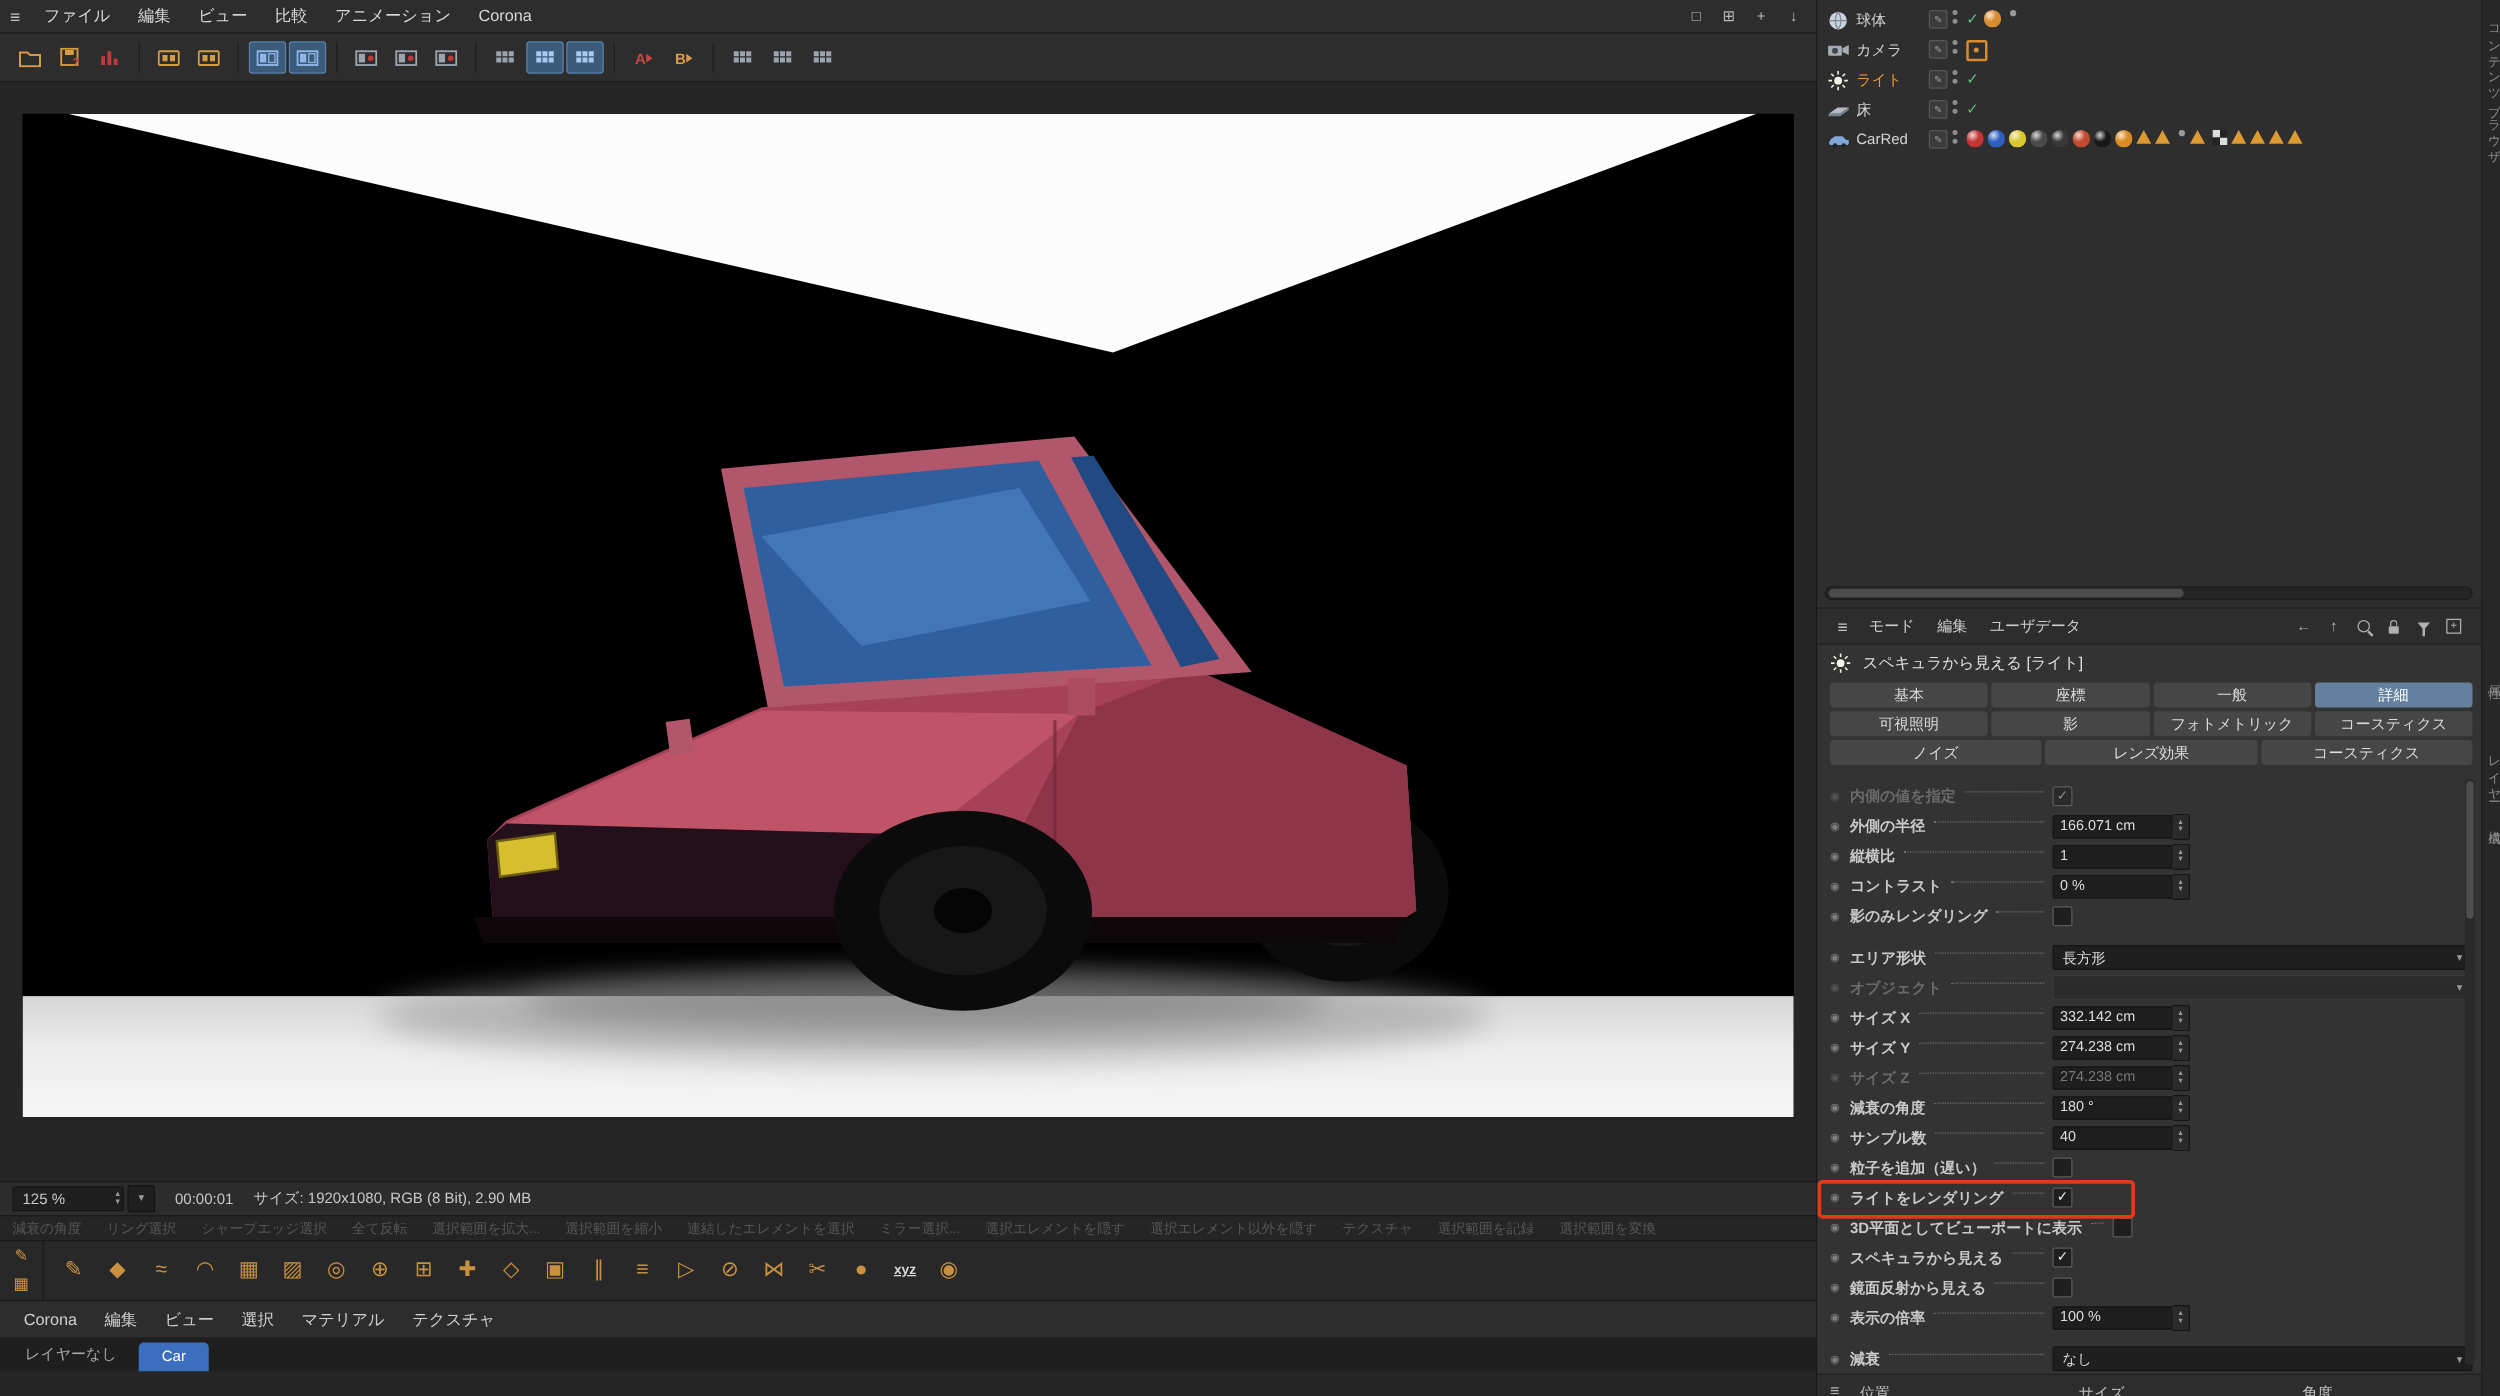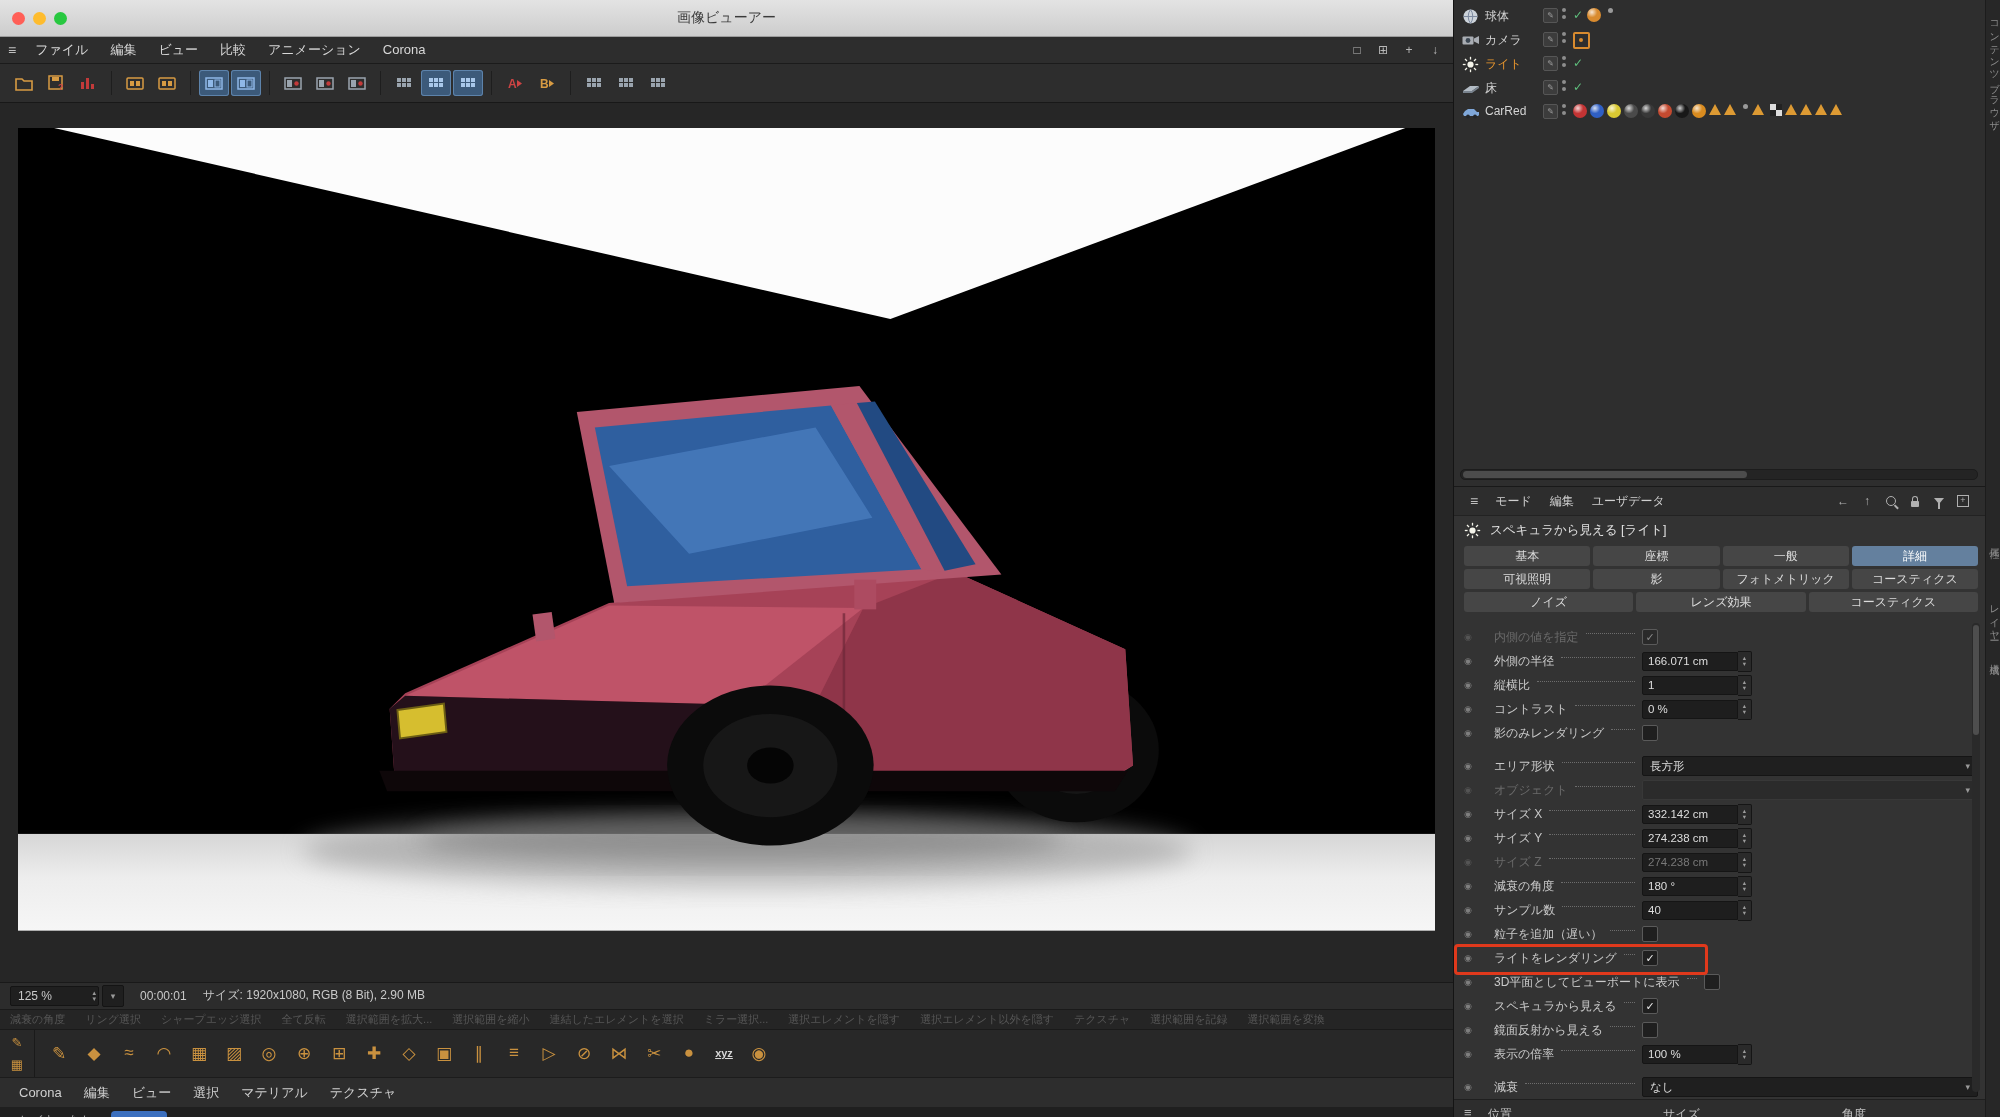--- a/index.html
+++ b/index.html
@@ -102,21 +102,21 @@
   .am-tabs{padding:2px 22px 7px 10px;display:flex;flex-direction:column;gap:3px;}
   .tabrow{display:flex;gap:3px;}
   .atab{flex:1;height:20px;background:#464646;border-radius:3px;display:flex;align-items:center;
         justify-content:center;font-size:12px;color:#dcdcdc;}
   .atab.active{background:#64809e;color:#fff;}
   .am-list{flex:1;padding:6px 22px 0 10px;position:relative;}
   .arow{height:24px;display:flex;align-items:center;font-size:12px;color:#c9c9c9;position:relative;}
   .arow.group{margin-top:9px;}
   .a-left{display:flex;align-items:center;min-width:178px;flex:0 1 auto;}
   .a-icon{width:14px;flex:0 0 14px;color:#7f7f7f;font-size:9px;}
-  .a-label{margin-left:16px;white-space:nowrap;}
+  .a-label{margin-left:2px;white-space:nowrap;font-weight:bold;}
   .a-lead{flex:1;min-width:10px;border-bottom:1px dotted #6d6d6d;margin:0 7px;transform:translateY(-4px);}
   .cb{width:14px;height:14px;flex:0 0 14px;background:#1f1f1f;border:1px solid #5a5a5a;border-radius:2px;
       display:flex;align-items:center;justify-content:center;color:#ededed;font-size:11px;line-height:11px;}
   .numfield{width:84px;height:17px;background:#1e1e1e;border:1px solid #151515;border-radius:2px 0 0 2px;
             color:#dedede;font-size:11.5px;display:flex;align-items:center;padding:0 5px;white-space:nowrap;}
   .spinner{width:13px;height:19px;background:#2a2a2a;border:1px solid #151515;border-left:none;border-radius:0 2px 2px 0;
            display:flex;flex-direction:column;align-items:center;justify-content:center;color:#9b9b9b;}
   .spinner i{font-style:normal;font-size:6.5px;line-height:6px;display:block;}
   .select{height:18px;background:#1f1f1f;border:1px solid #151515;border-radius:2px;color:#dddddd;
           font-size:11.5px;display:flex;align-items:center;padding:0 7px;flex:1;}
@@ -132,28 +132,20 @@
   .am-thumb{position:absolute;left:1px;right:1px;top:2px;height:110px;background:#4e4e4e;border-radius:4px;}
   .am-footer{height:26px;flex:0 0 26px;background:#2d2d2d;border-top:1px solid #1f1f1f;position:relative;
              font-size:12px;color:#c2c2c2;}
   .am-footer .fham{position:absolute;left:10px;top:5px;color:#b5b5b5;font-size:13px;}
   .fcol{position:absolute;top:6px;}
 </style>
 </head>
 <body>
 
 <div class="viewer">
-  <div class="titlebar">
-    <div class="traffic">
-      <span class="tl red"></span>
-      <span class="tl yel"></span>
-      <span class="tl grn"></span>
-    </div>
-    <div class="title-text">画像ビューアー</div>
-  </div>
 
   <div class="menubar">
     <span class="hamburger">≡</span>
     <div id="viewer-menus" style="display:flex;align-items:center;">
         <div class="menu-item">ファイル</div>
         <div class="menu-item">編集</div>
         <div class="menu-item">ビュー</div>
         <div class="menu-item">比較</div>
         <div class="menu-item">アニメーション</div>
         <div class="menu-item">Corona</div>

